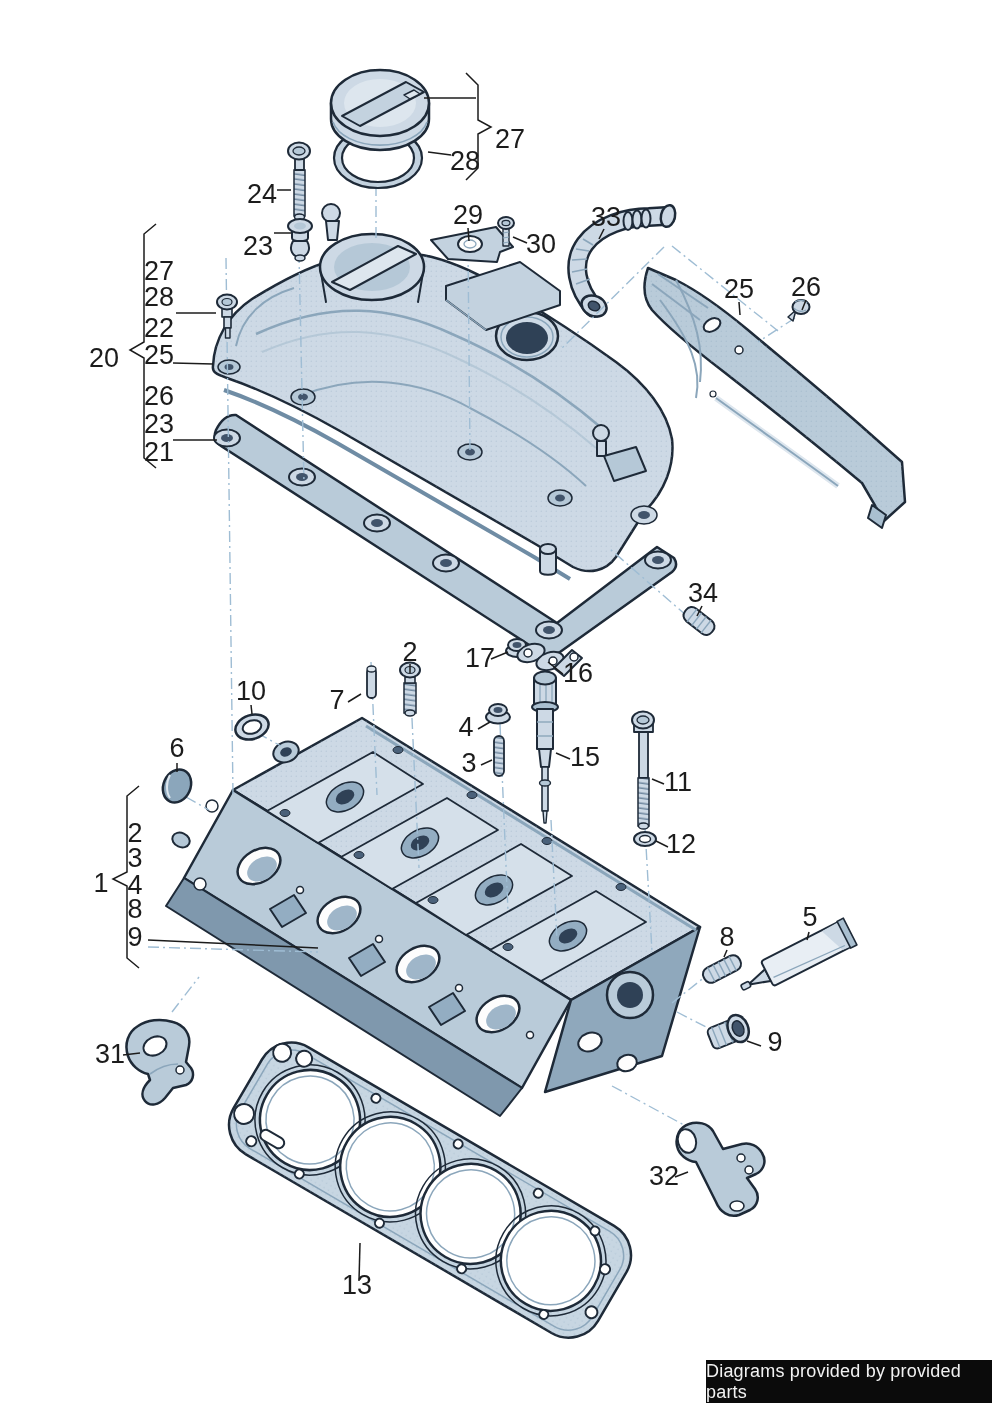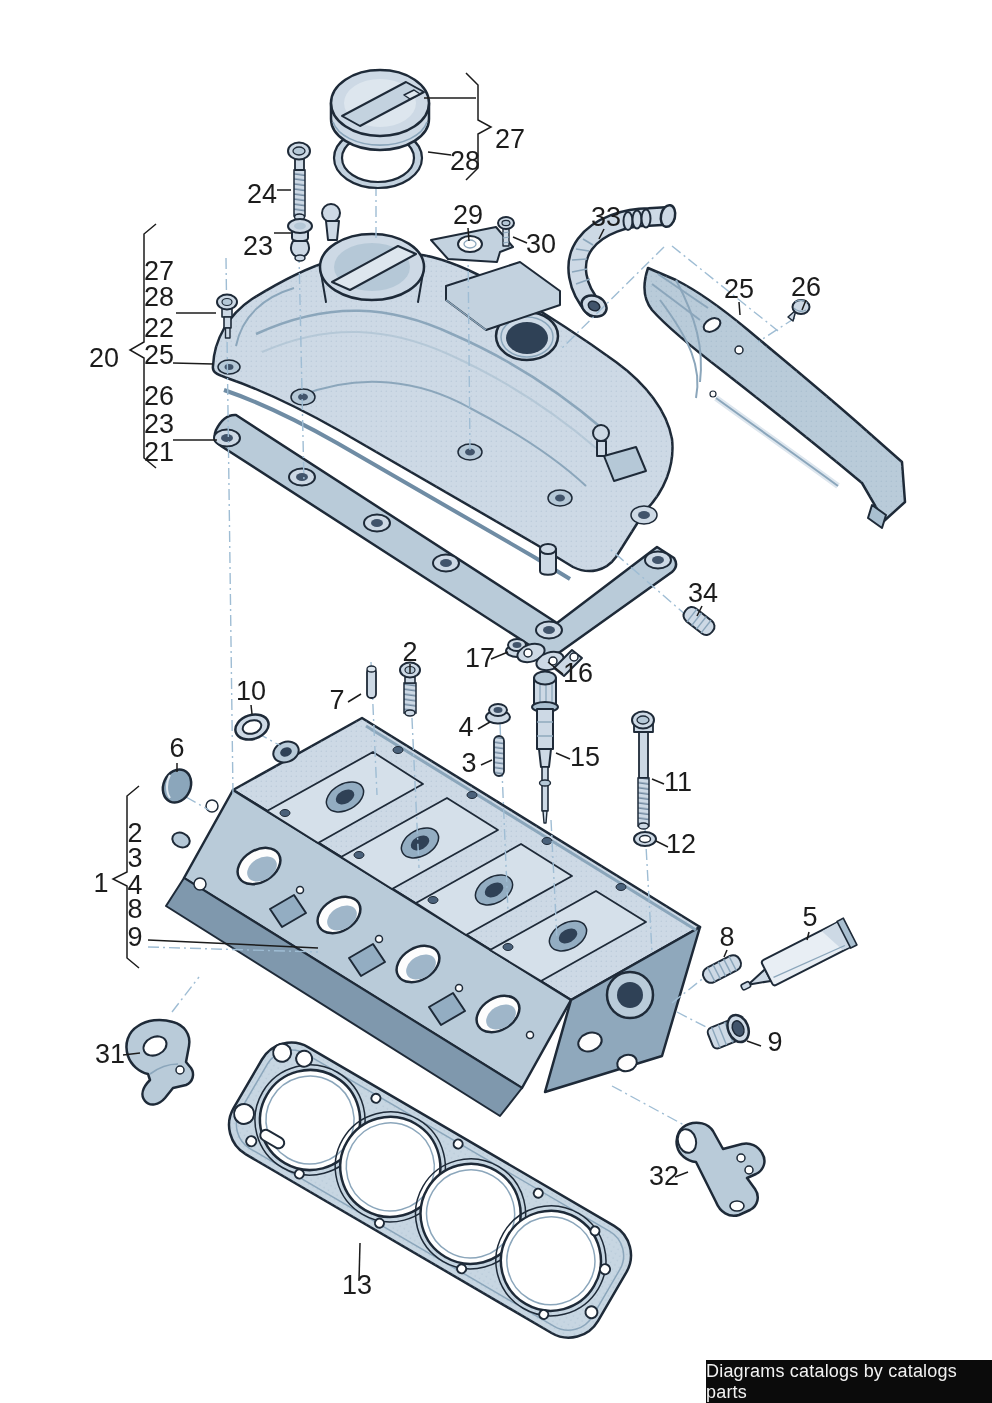--- a/index.html
+++ b/index.html
@@ -532,14 +532,14 @@
     <text x="810" y="926">5</text>
     <text x="727" y="946">8</text>
     <text x="775" y="1051">9</text>
     <text x="110" y="1063">31</text>
     <text x="664" y="1185">32</text>
     <text x="357" y="1294">13</text>
   </g>
 </svg>
 
 <div id="footer-bar">
-  <span>Diagrams catalogs by catalogs parts</span>
+  <span>Diagrams provided by provided parts</span>
 </div>
 
 </body></html>

